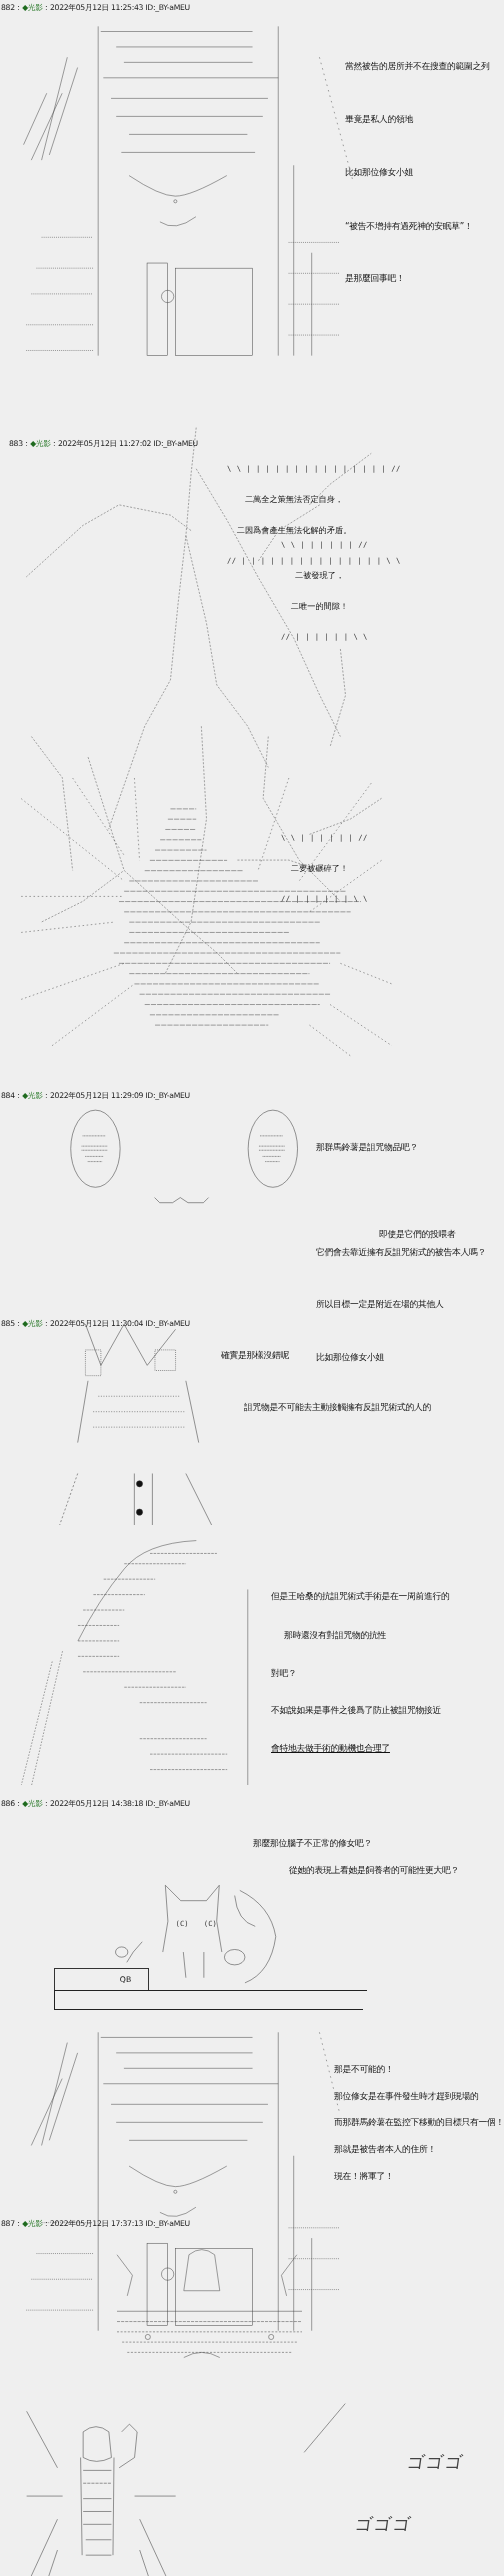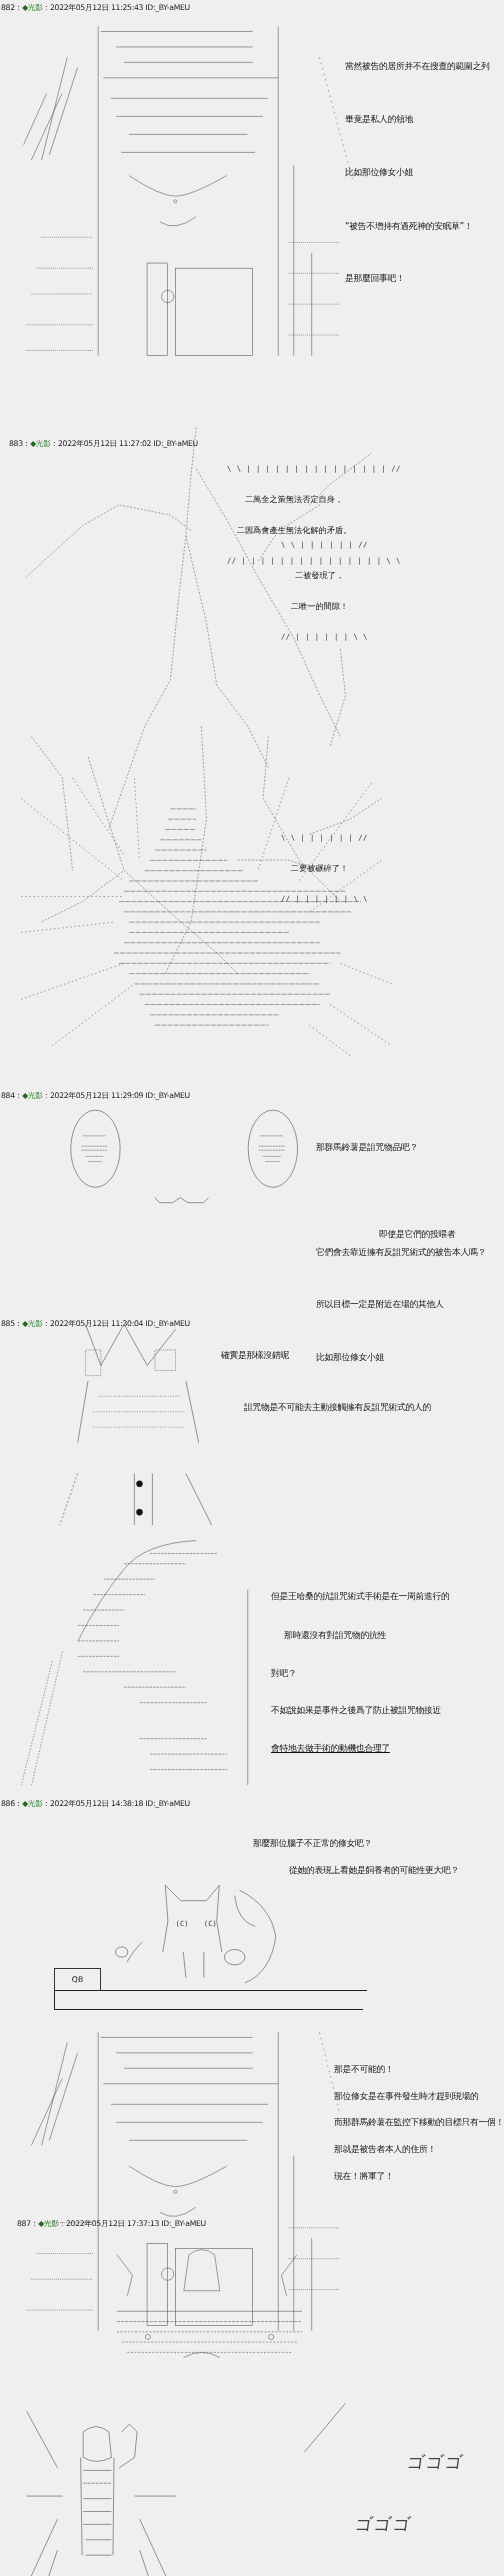--- a/index.html
+++ b/index.html
@@ -304,21 +304,21 @@
     <path d="M60 130 Q40 150 30 170"></path>
     <ellipse cx="20" cy="150" rx="12" ry="10"></ellipse>
     <ellipse cx="240" cy="160" rx="20" ry="15"></ellipse>
     <path d="M140 150 L145 200"></path>
     <path d="M180 150 L180 200"></path>
     <path d="M250 30 Q310 60 320 120 Q310 190 260 210"></path>
     <path d="M240 40 Q245 90 280 100"></path>
   </g>
 </svg>
 
-<div class="qb-box" style="left:54px;top:1968px;width:45px;height:21.6px;">
+<div class="qb-box" style="left:54px;top:1968px;width:45px;height:21.6px;padding-left:48px;">
   <span>QB</span>
 </div>
 <div class="hline" style="left:54px;top:1990px;width:313px;"></div>
 <div class="hline" style="left:54px;top:2009px;width:309px;"></div>
 <div class="vline" style="left:54px;top:1990px;height:19.6px;"></div>
 
 <svg class="art" style="left:20.6px;top:2032px;" width="319" height="299" viewBox="0 0 620 580">
   <g stroke="#444" stroke-width="1" fill="none">
     <line x1="155" y1="10" x2="450" y2="10"></line>
     <line x1="185" y1="40" x2="450" y2="40"></line>
@@ -350,21 +350,21 @@
     <line x1="580" y1="0" x2="620" y2="160" stroke-dasharray="3 8"></line>
   </g>
 </svg>
 
 <div class="dlg" style="left:334px;top:2064px;">那是不可能的！</div>
 <div class="dlg" style="left:334px;top:2091px;">那位修女是在事件發生時才趕到現場的</div>
 <div class="dlg" style="left:334px;top:2117px;">而那群馬鈴薯在監控下移動的目標只有一個！</div>
 <div class="dlg" style="left:334px;top:2144px;font-family:Liberation Mono, monospace;">那就是被告者本人的住所！</div>
 <div class="dlg" style="left:334px;top:2171px;">現在！將軍了！</div>
 
-<div class="post-header" style="top:2219px;margin-left:16px;">
+<div class="post-header" style="top:2219px;">
   <span>887</span><span>：</span><span class="diamond">◆</span><span class="name">光影</span><span>：</span><span>2022年05月12日 17:37:13</span> <span>ID:_BY-aMEU</span>
 </div>
 
 <svg class="art" style="left:117px;top:2239px;" width="185" height="124" viewBox="0 0 360 240">
   <g stroke="#444" stroke-width="1" fill="none">
     <path d="M0 30 L30 70 L20 110"></path>
     <path d="M350 30 L320 70 L330 110"></path>
     <path d="M140 30 Q165 10 190 30 L200 100 L130 100 Z"></path>
     <line x1="0" y1="140" x2="360" y2="140"></line>
     <line x1="0" y1="160" x2="360" y2="160" stroke-dasharray="6 2"></line>

